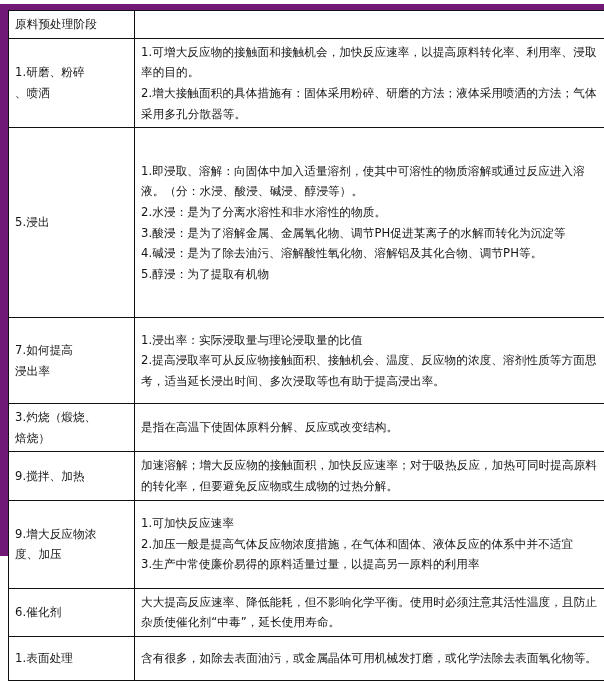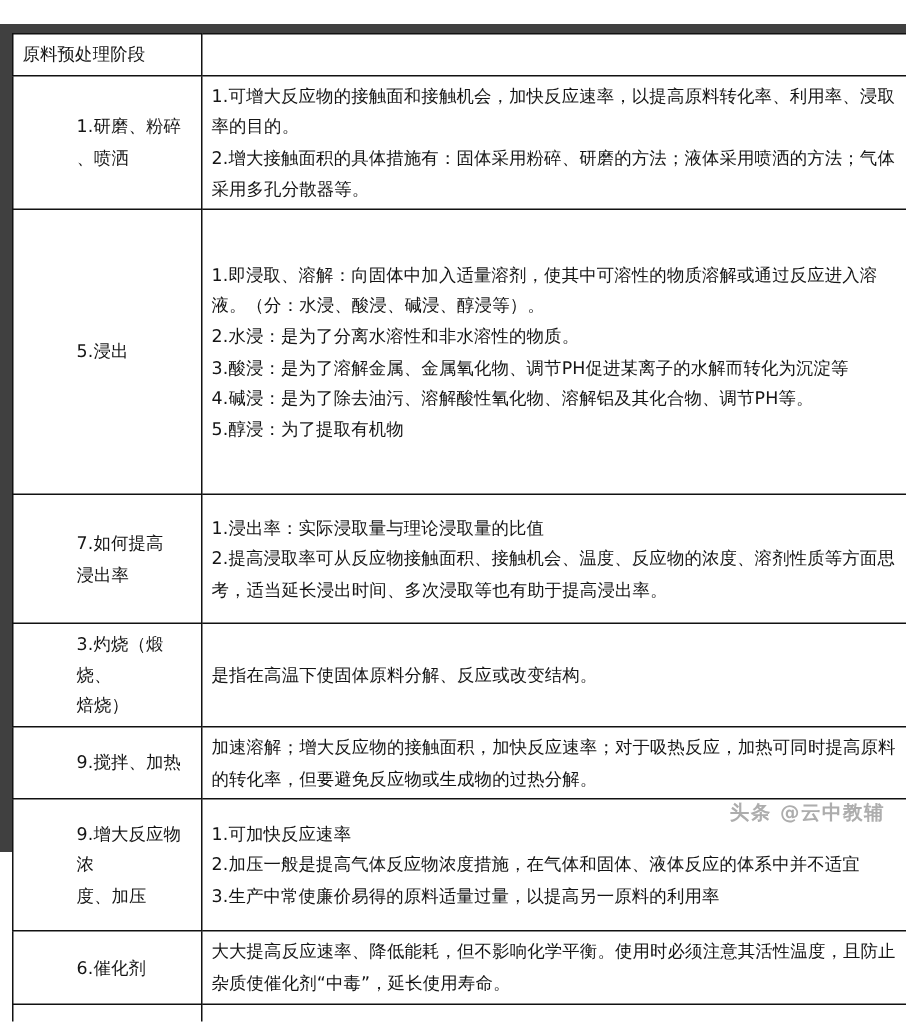--- a/index.html
+++ b/index.html
@@ -13,24 +13,24 @@
     height: 681px;
     overflow: hidden;
     font-family: "DejaVu Sans", "Liberation Sans", sans-serif;
     color: #1a1a1a;
     position: relative;
   }
 
   .sheet {
     position: absolute;
     left: 0;
-    top: 16px;
+    top: 4px;
     width: 604px;
     height: 552px;
-    background: #404040;
+    background: #701a75;
   }
 
   table.grid {
     position: absolute;
     left: 8px;
     top: 6px;
     width: 582px;
     border-collapse: collapse;
     table-layout: fixed;
     background: #ffffff;
@@ -61,21 +61,20 @@
     vertical-align: middle;
   }
 
   .line {
     display: block;
     white-space: normal;
   }
 
   .term-line {
     display: block;
-    margin-left: 36px;
   }
 
   
   .r-head { height: 20px; }
   .r1 { height: 88px; }
   .r2 { height: 190px; }
   .r3 { height: 86px; }
   .r4 { height: 48px; }
   .r5 { height: 44px; }
   .r6 { height: 88px; }
@@ -189,15 +188,14 @@
           <span class="term-line">1.表面处理</span>
         </td>
         <td class="col-desc">
           <span class="line">含有很多，如除去表面油污，或金属晶体可用机械发打磨，或化学法除去表面氧化物等。</span>
         </td>
       </tr>
 
     </tbody>
   </table>
 
-  <div class="watermark">头条 @云中教辅</div>
 
 </div>
 
 </body></html>

